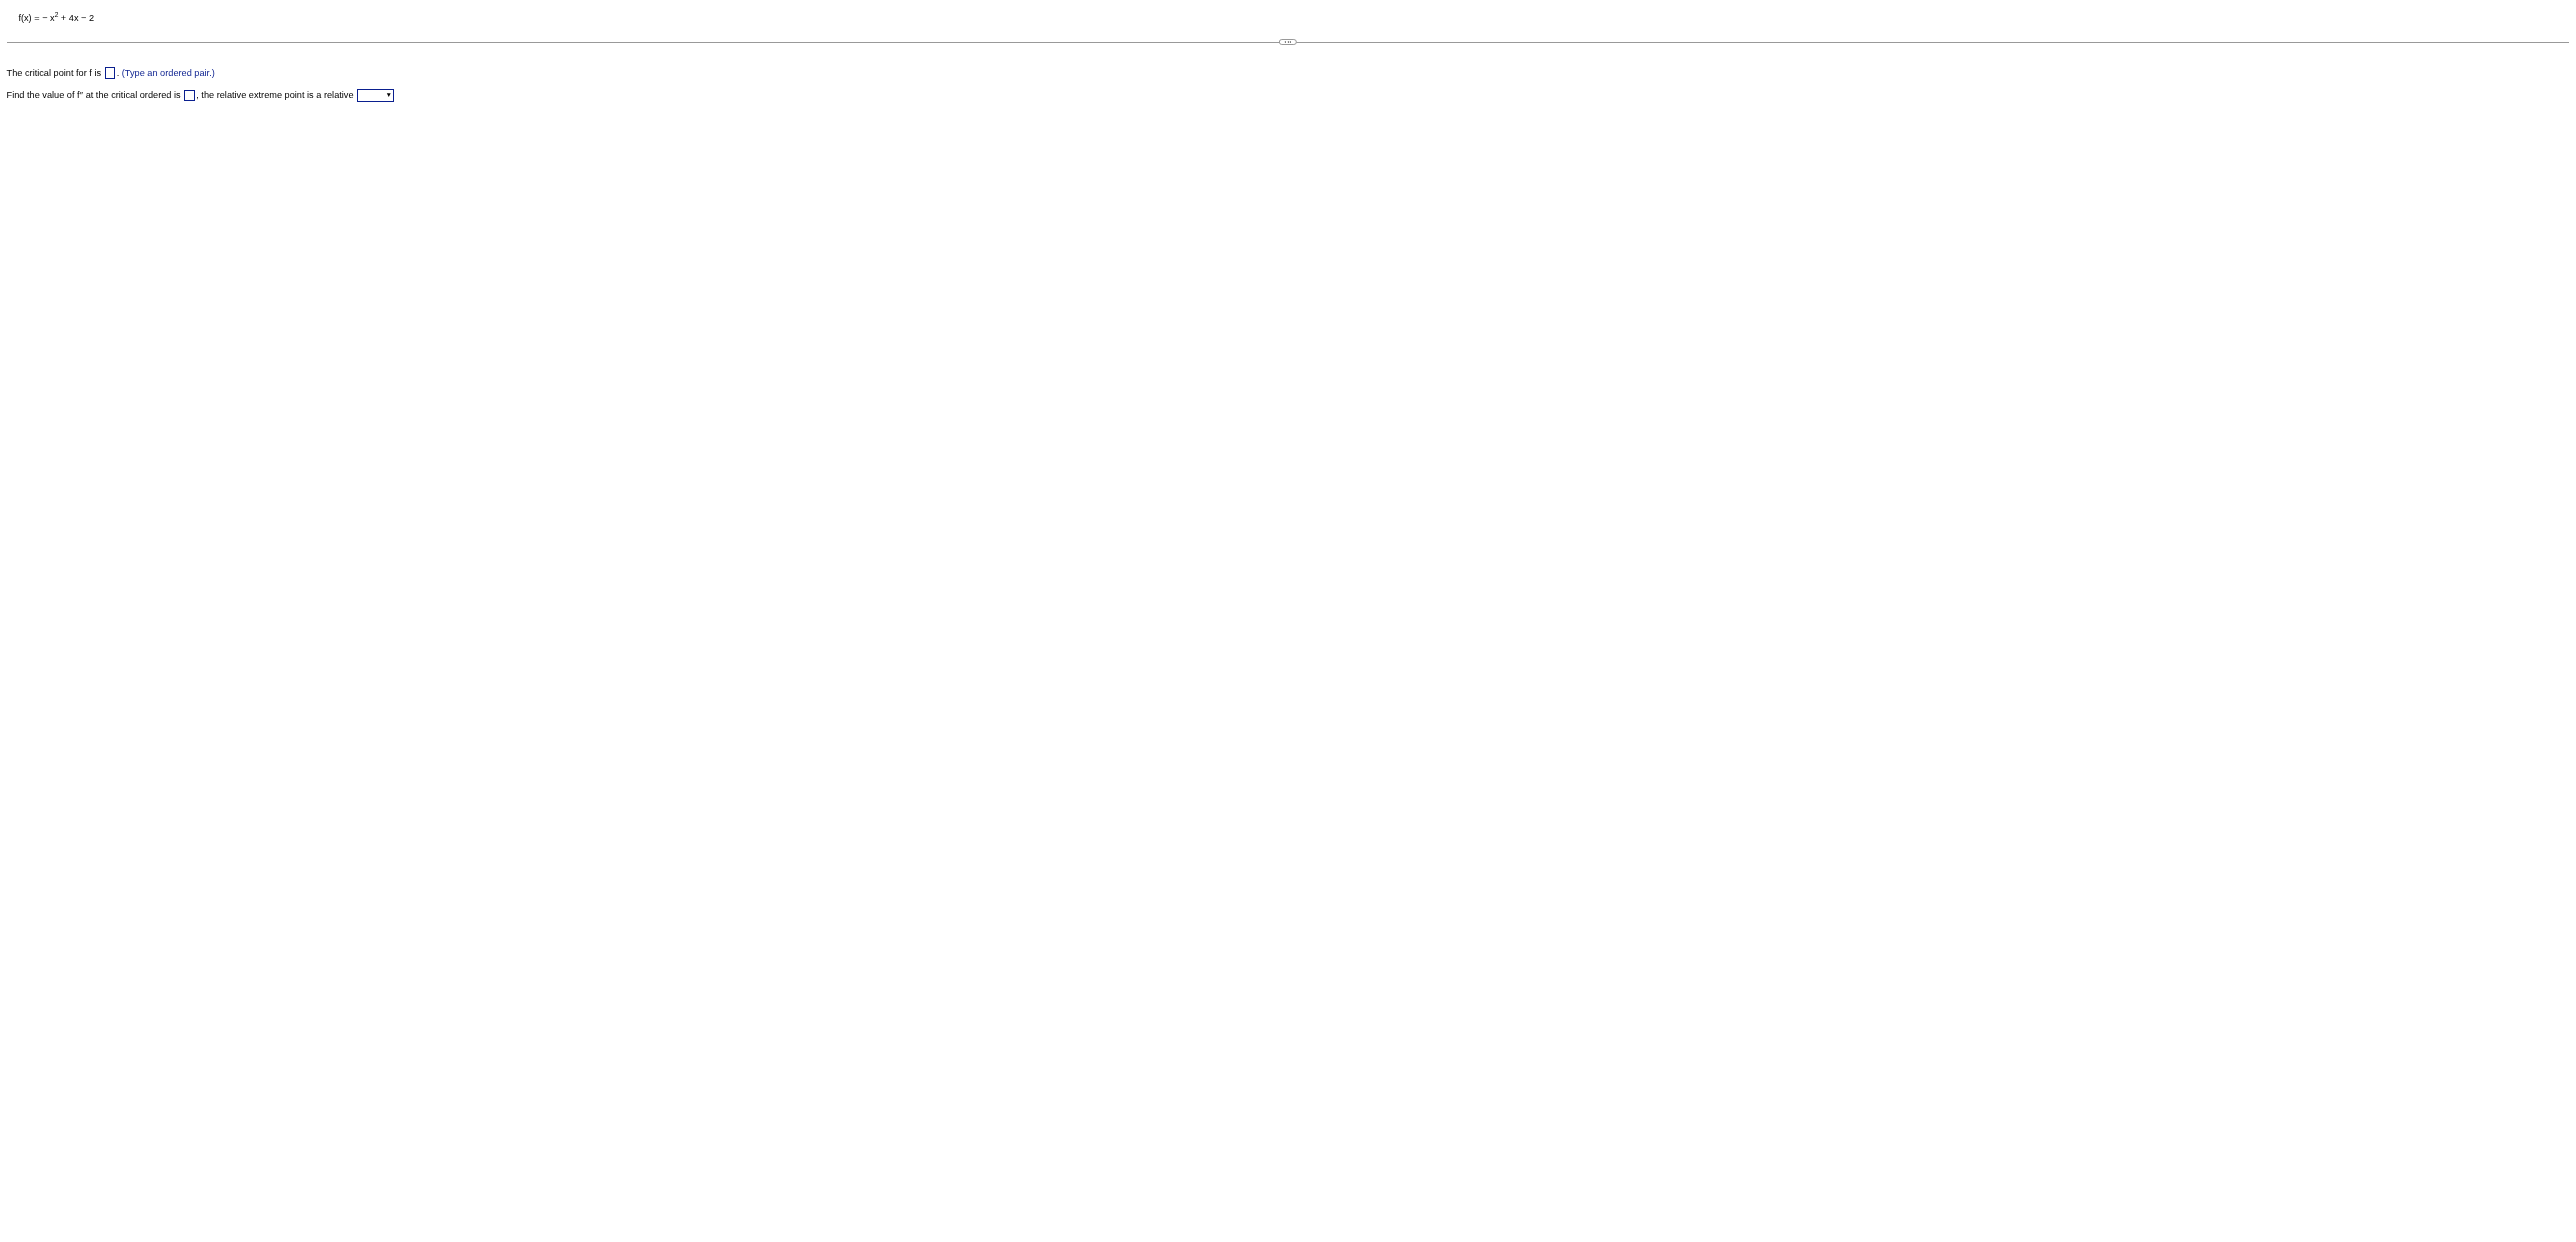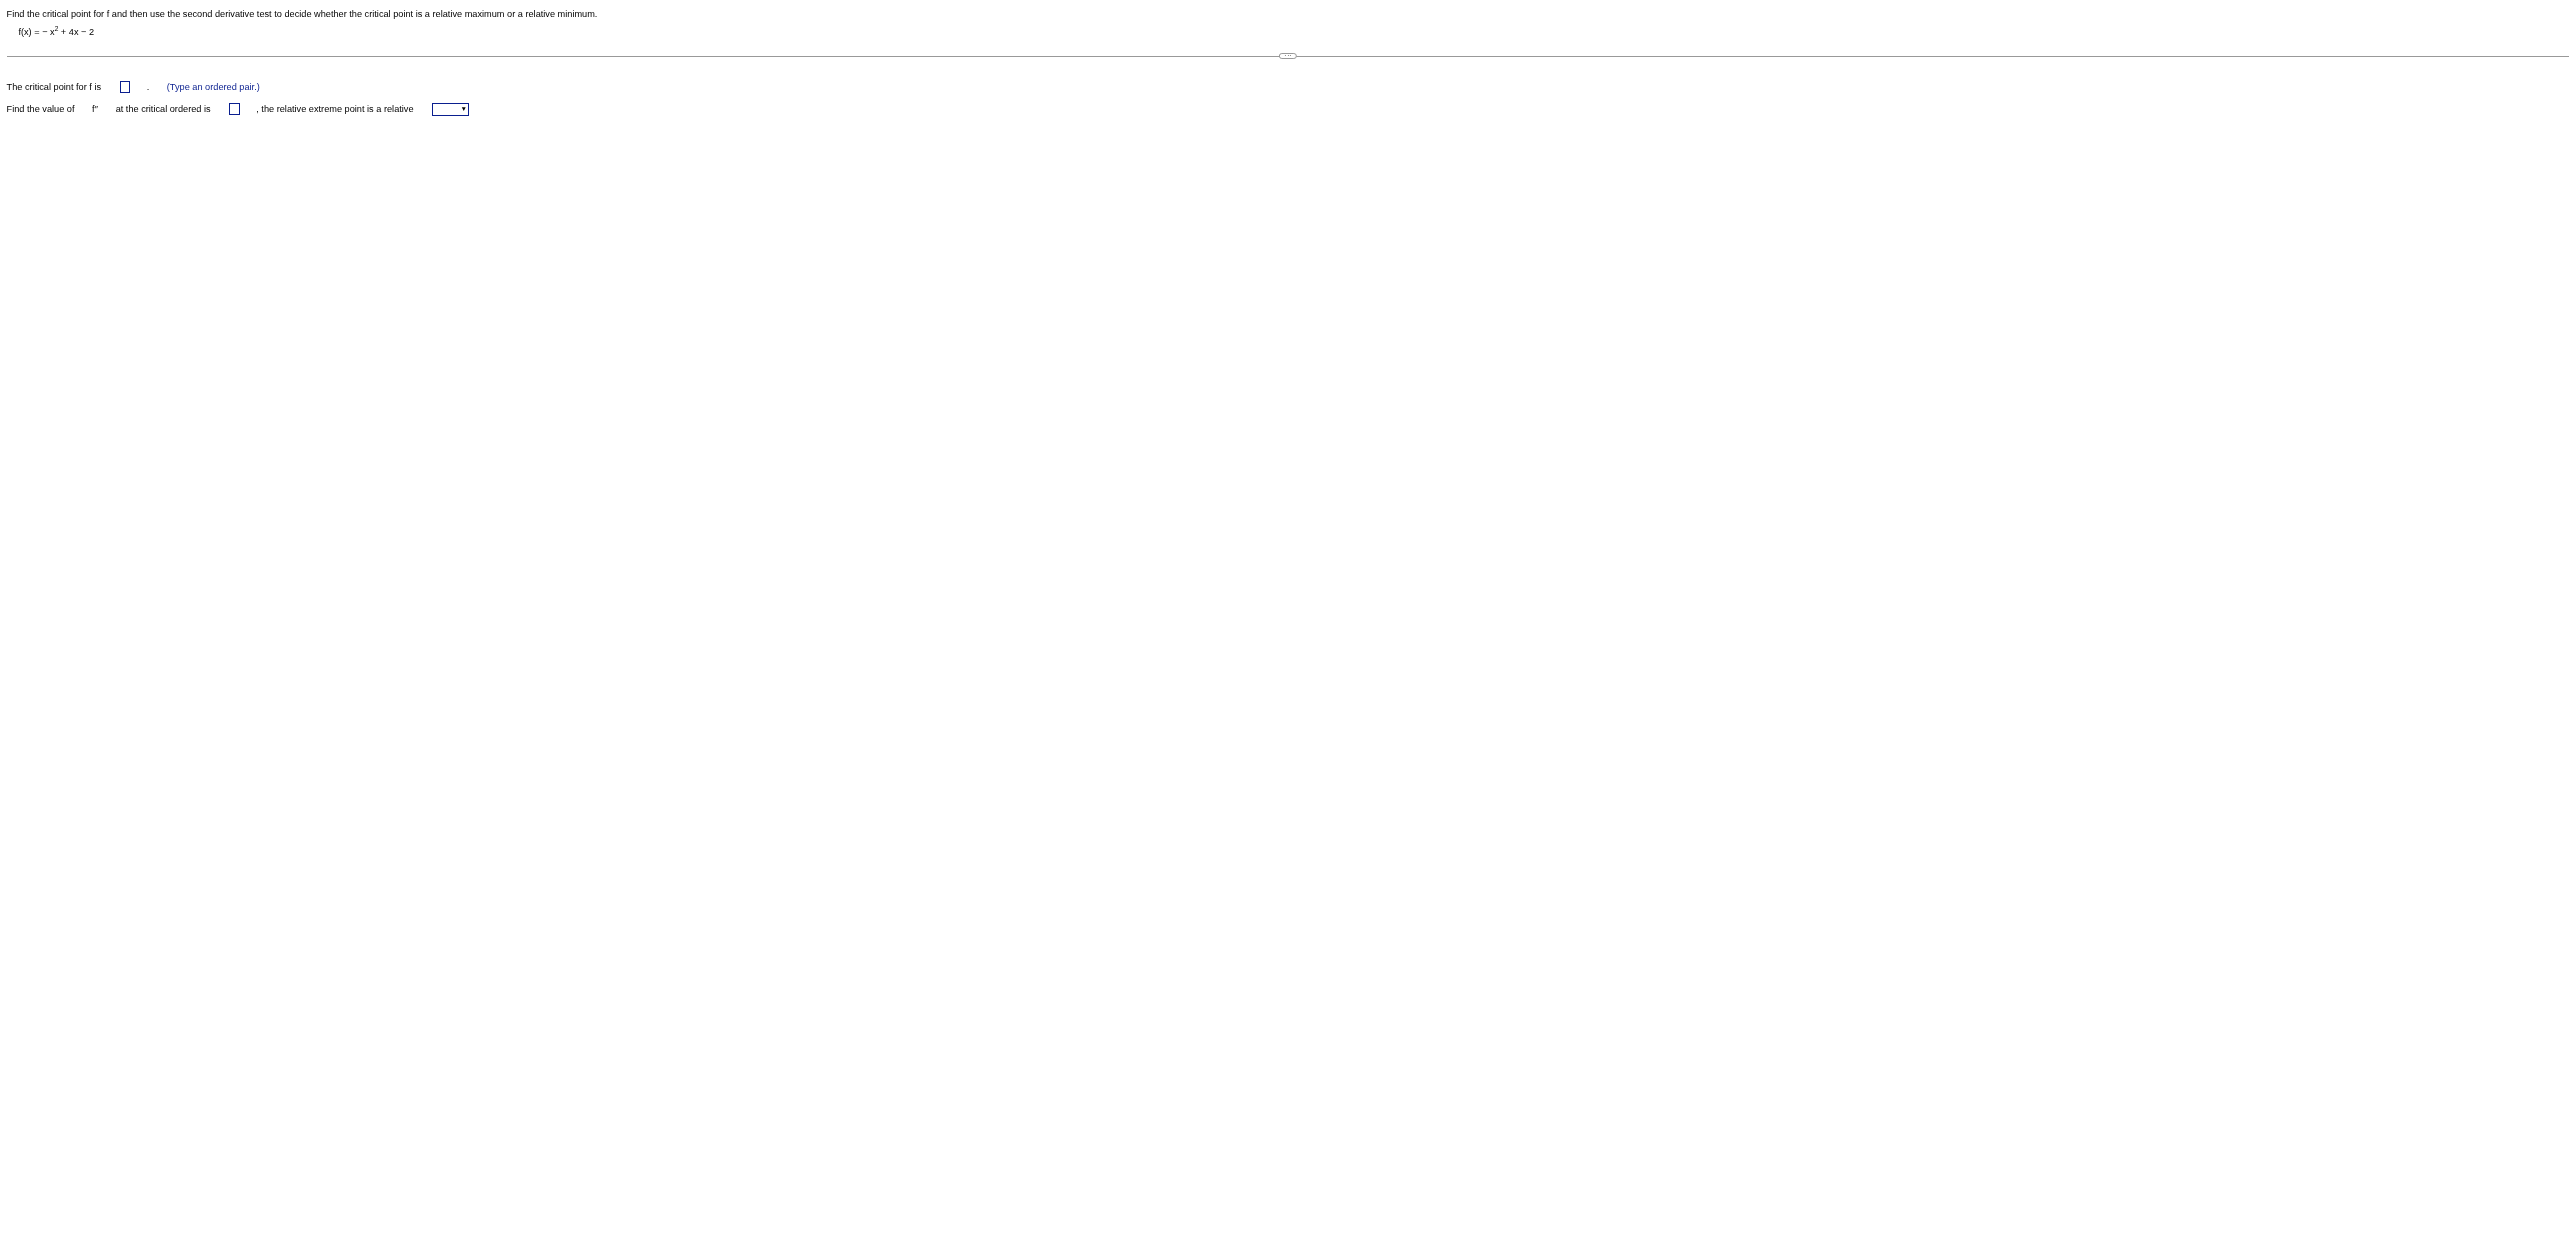--- a/index.html
+++ b/index.html
@@ -71,21 +71,21 @@
     }
     .answer-area {
       padding: 2.6px 0;
     }
     .answer-line {
       font-size: 9.2px;
       line-height: 2.4;
       display: flex;
       align-items: center;
       flex-wrap: wrap;
-      gap: 15px;
+      gap: 0;
     }
     .answer-line > span {
       white-space: pre;
     }
     .inline-input {
       display: inline-block;
       width: 10.5px;
       height: 11.8px;
       border: 1px solid #0a1f8f;
       background: #fff;
@@ -117,21 +117,20 @@
       line-height: 1;
     }
     .fprime {
       font-family: Arial, sans-serif;
     }
   </style>
 </head>
 <body>
 
 <div class="question-header">
-  <div class="question-text">Find the critical point for f and then use the second derivative test to decide whether the critical point is a relative maximum or a relative minimum.</div>
   <div class="formula-line">
     <span>f(x) = − x</span><sup>2</sup><span> + 4x − 2</span>
   </div>
 </div>
 
 <div class="divider-wrap">
   <hr class="divider-line">
   <div class="ellipsis-pill">
     <div class="ellipsis-dots">
       <span></span>

